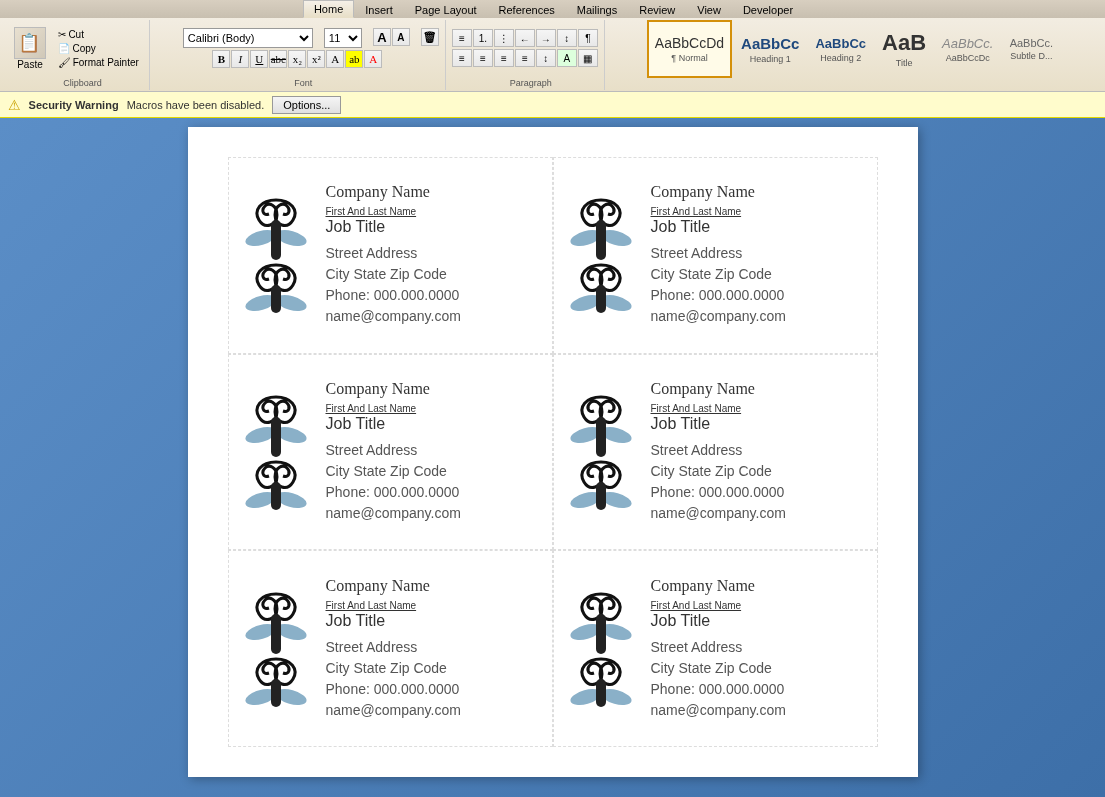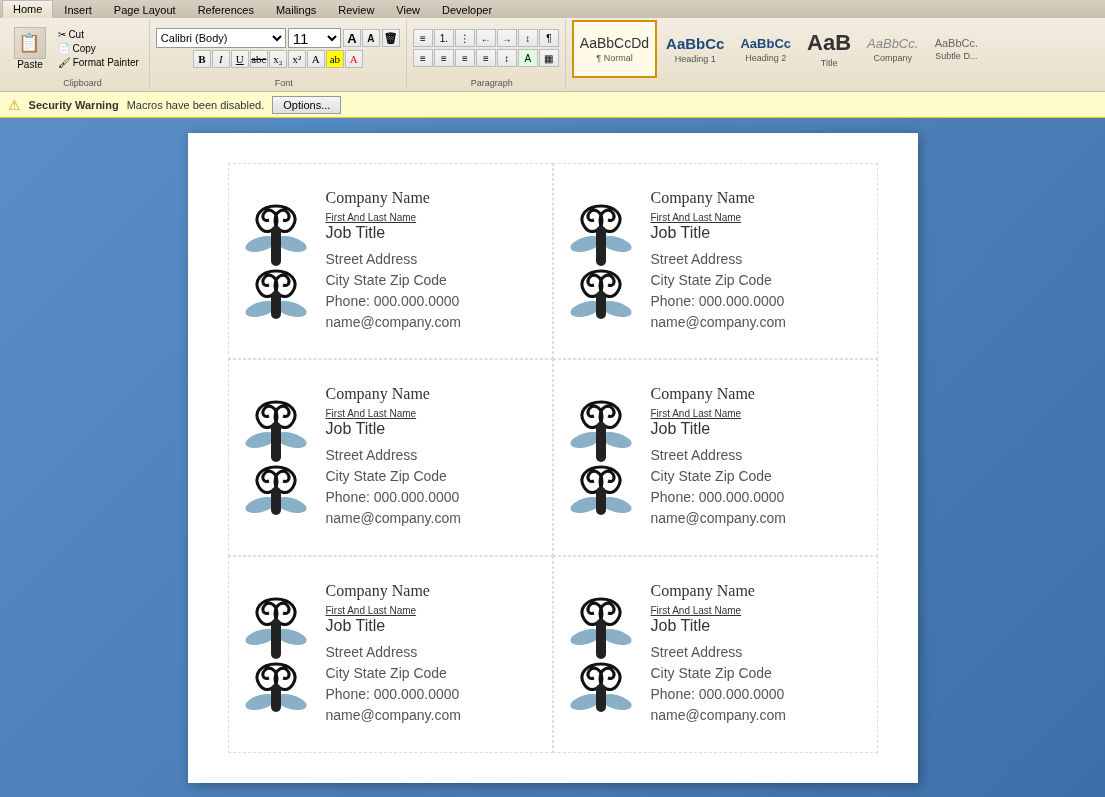--- a/index.html
+++ b/index.html
@@ -12,20 +12,21 @@
       height: 92px;
       display: flex;
       flex-direction: column;
     }
     .ribbon-tabs {
       display: flex;
       height: 22px;
       align-items: flex-end;
       padding-left: 2px;
       background: linear-gradient(to bottom, #d8cfc0, #c8bfb0);
+      justify-content: center;
     }
     .ribbon-tab {
       padding: 2px 10px;
       font-size: 11px;
       cursor: pointer;
       border: 1px solid transparent;
       border-bottom: none;
     }
     .ribbon-tab.active {
       background: linear-gradient(to bottom, #f5f0e8, #e8dfc8);
@@ -79,21 +80,21 @@
       font-size: 10px; cursor: pointer; padding: 1px 4px;
       display: flex; align-items: center; gap: 2px;
     }
 
     
     .font-selector {
       width: 130px; height: 20px; font-size: 11px; border: 1px solid #999;
       background: white; cursor: pointer;
     }
     .font-size-selector {
-      width: 53px; height: 20px; font-size: 15px; border: 1px solid #999;
+      width: 38px; height: 20px; font-size: 11px; border: 1px solid #999;
       background: white; cursor: pointer;
     }
     .font-btn {
       width: 18px; height: 18px; font-size: 11px; border: 1px solid #bbb;
       background: linear-gradient(to bottom, #f5f5f5, #e8e8e8);
       cursor: pointer; display: flex; align-items: center; justify-content: center;
       font-family: serif;
     }
     .font-btn-b { font-weight: bold; }
     .font-btn-i { font-style: italic; }
@@ -101,21 +102,21 @@
 
     
     .para-btn {
       width: 20px; height: 18px; font-size: 10px; border: 1px solid #bbb;
       background: linear-gradient(to bottom, #f5f5f5, #e8e8e8);
       cursor: pointer; display: flex; align-items: center; justify-content: center;
     }
 
     
     .styles-gallery {
-      display: flex; gap: 2px; align-items: center;
+      display: flex; gap: 2px; align-items: center; margin-left: 36px;
     }
     .style-item {
       display: flex; flex-direction: column; align-items: center;
       padding: 2px 6px; border: 1px solid transparent; cursor: pointer;
       min-width: 58px; height: 58px; justify-content: center;
     }
     .style-item.active { border: 2px solid #d4900a; background: #fffbe8; }
     .style-preview { font-size: 11px; }
     .style-label { font-size: 9px; color: #555; margin-top: 2px; }
 
@@ -150,21 +151,21 @@
       font-size: 11px;
     }
 
     
     .doc-area {
       background: linear-gradient(135deg, #5b8ec7, #3d6fa8);
       height: calc(797px - 92px - 26px);
       overflow: hidden;
       display: flex;
       justify-content: center;
-      align-items: center;
+      align-items: flex-end;
       padding: 20px 13px;
     }
     .page {
       background: white;
       width: 730px;
       min-height: 650px;
       box-shadow: 2px 2px 10px rgba(0,0,0,0.3);
       padding: 30px 40px;
       display: grid;
       grid-template-columns: 1fr 1fr;
@@ -194,21 +195,21 @@
     }
     .card-company { font-size: 16px; color: #333; font-family: Georgia, serif; margin-bottom: 4px; }
     .card-name { font-size: 10px; color: #333; text-decoration: underline; }
     .card-title-text { font-size: 16px; color: #333; }
     .card-address { font-size: 14px; color: #555; margin-top: 6px; line-height: 1.5; }
 
     
     .logo-svg { width: 70px; height: 130px; }
 
     .font-controls { display: flex; flex-direction: column; gap: 2px; }
-    .font-row1 { display: flex; gap: 2px; align-items: center; }
+    .font-row1 { display: flex; gap: 11px; align-items: flex-start; margin-left: 27px; }
     .font-row2 { display: flex; gap: 1px; align-items: center; }
     .grow-btns { display: flex; gap: 1px; }
     .grow-btn {
       width: 18px; height: 18px; border: 1px solid #bbb;
       background: linear-gradient(to bottom, #f5f5f5, #e8e8e8);
       cursor: pointer; display: flex; align-items: center; justify-content: center;
       font-size: 11px; font-weight: bold;
     }
     .para-row { display: flex; gap: 1px; }
   </style>
@@ -310,21 +311,21 @@
         <div class="style-item">
           <span class="sn-h2 style-preview">AaBbCc</span>
           <span class="style-label">Heading 2</span>
         </div>
         <div class="style-item">
           <span class="sn-title style-preview">AaB</span>
           <span class="style-label">Title</span>
         </div>
         <div class="style-item">
           <span class="sn-subtitle style-preview">AaBbCc.</span>
-          <span class="style-label">Company</span>
+          <span class="style-label">AaBbCcDc</span>
         </div>
         <div class="style-item">
           <span class="sn-sdiscrete style-preview">AaBbCc.</span>
           <span class="style-label">Subtle D...</span>
         </div>
       </div>
     </div>
 
   </div>
 </div>

